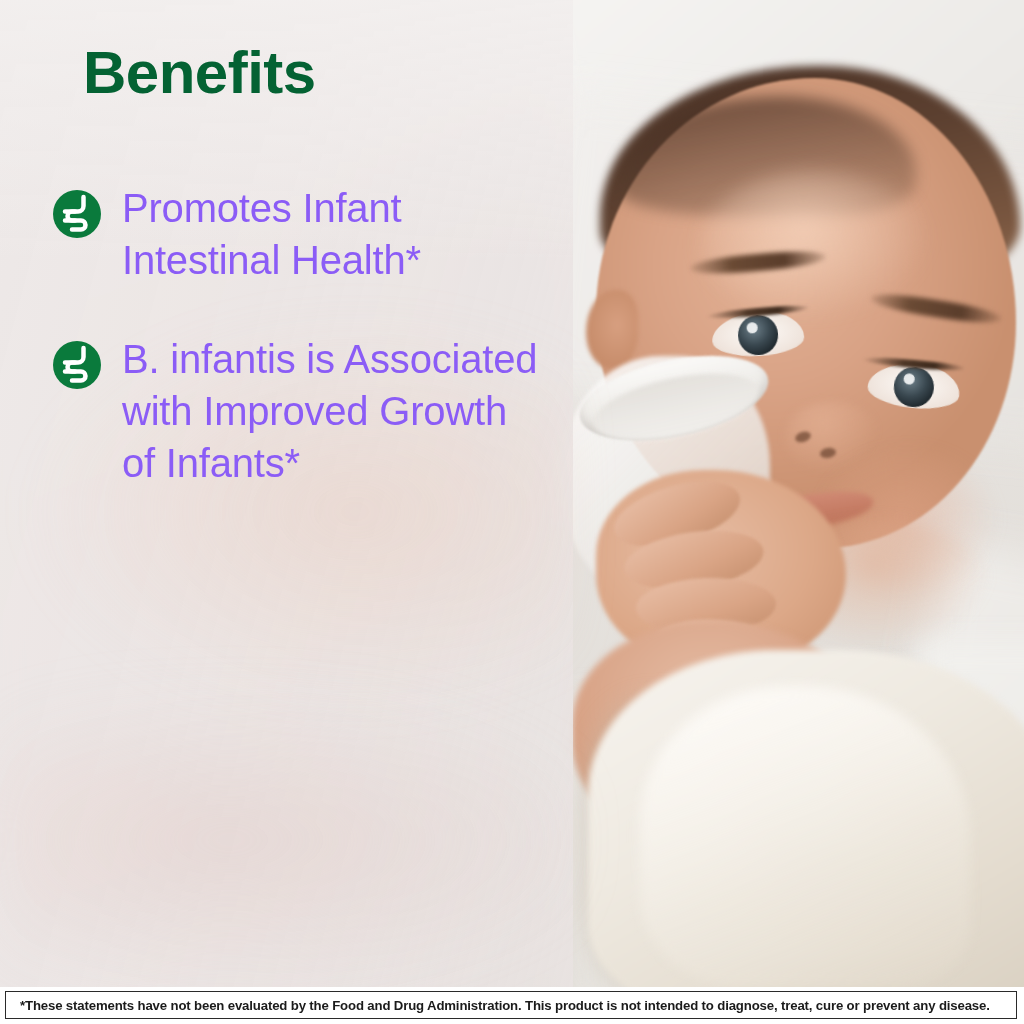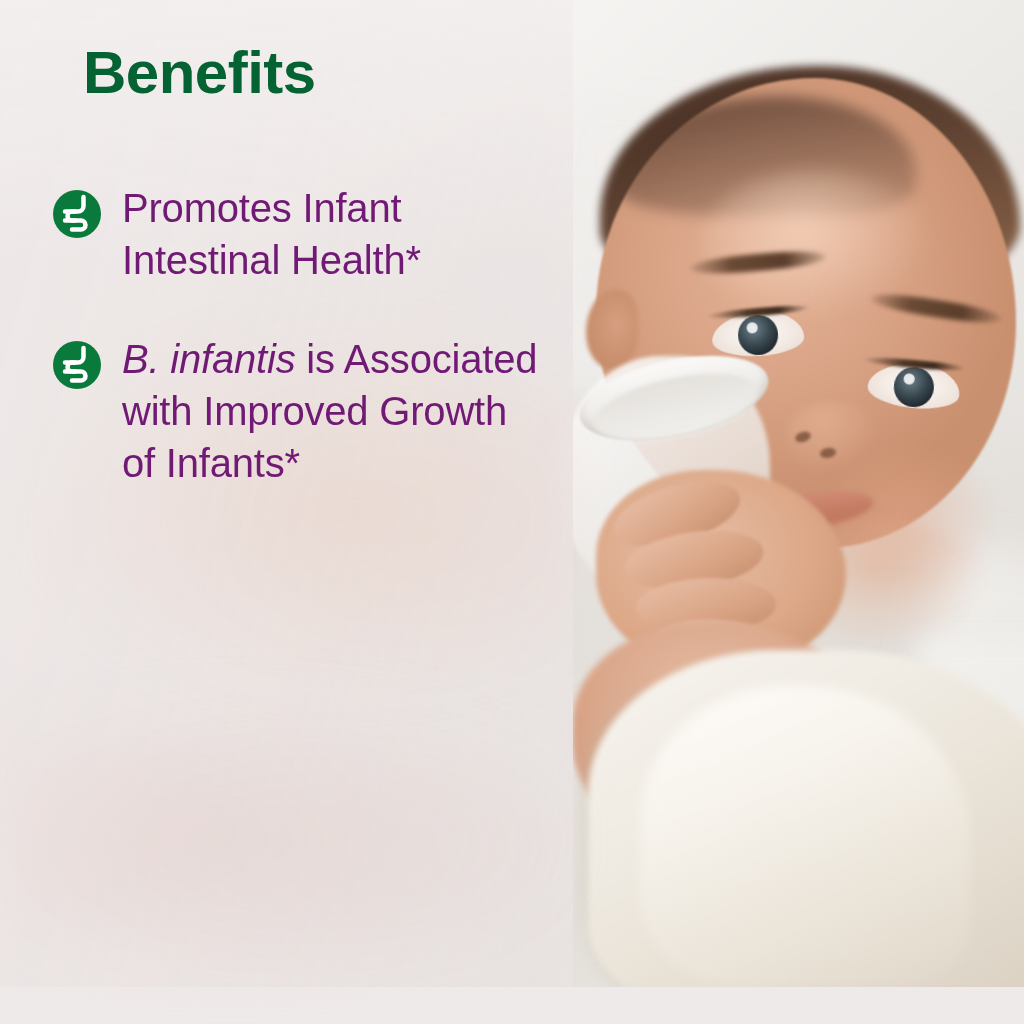--- a/index.html
+++ b/index.html
@@ -358,26 +358,26 @@
   .bullet-icon {
     flex: 0 0 auto;
     width: 50px; height: 50px;
     margin-top: 7px;
     margin-right: 20px;
   }
   .bullet-icon svg { display: block; width: 50px; height: 50px; }
   .bullet-text {
     font-size: 40px;
     line-height: 1.30;
-    color: #701a75;
+    color: #8b5cf6;
     font-weight: 400;
     letter-spacing: -0.2px;
     max-width: 420px;
   }
-  .bullet-text .sci { font-style: italic; }
+  .bullet-text .sci { }
 
   
   #footer-wrap {
     position: absolute;
     left: 0; top: 987px;
     width: 1024px; height: 37px;
     background: #ffffff;
   }
   #footer {
     position: absolute;
@@ -484,14 +484,19 @@
             <path d="M63 16 L63 34 A11 11 0 0 1 52 45 L40 45 A9 9 0 0 0 40 63 L58 63 A9 9 0 0 1 58 81 L40 81" fill="none" stroke="#ffffff" stroke-width="9" stroke-linecap="round" stroke-linejoin="round"></path>
             <path d="M26 45 L46 45 M26 63 L46 63" fill="none" stroke="#ffffff" stroke-width="9" stroke-linecap="round"></path>
           </svg>
         </span>
         <span class="bullet-text"><span class="sci">B. infantis</span><span> is Associated with Improved Growth of Infants*</span></span>
       </div>
 
     </div>
   </div>
 
+  <div id="footer-wrap">
+    <div id="footer">
+      <span id="footer-text">*These statements have not been evaluated by the Food and Drug Administration. This product is not intended to diagnose, treat, cure or prevent any disease.</span>
+    </div>
+  </div>
 
 </div>
 
 </body></html>

